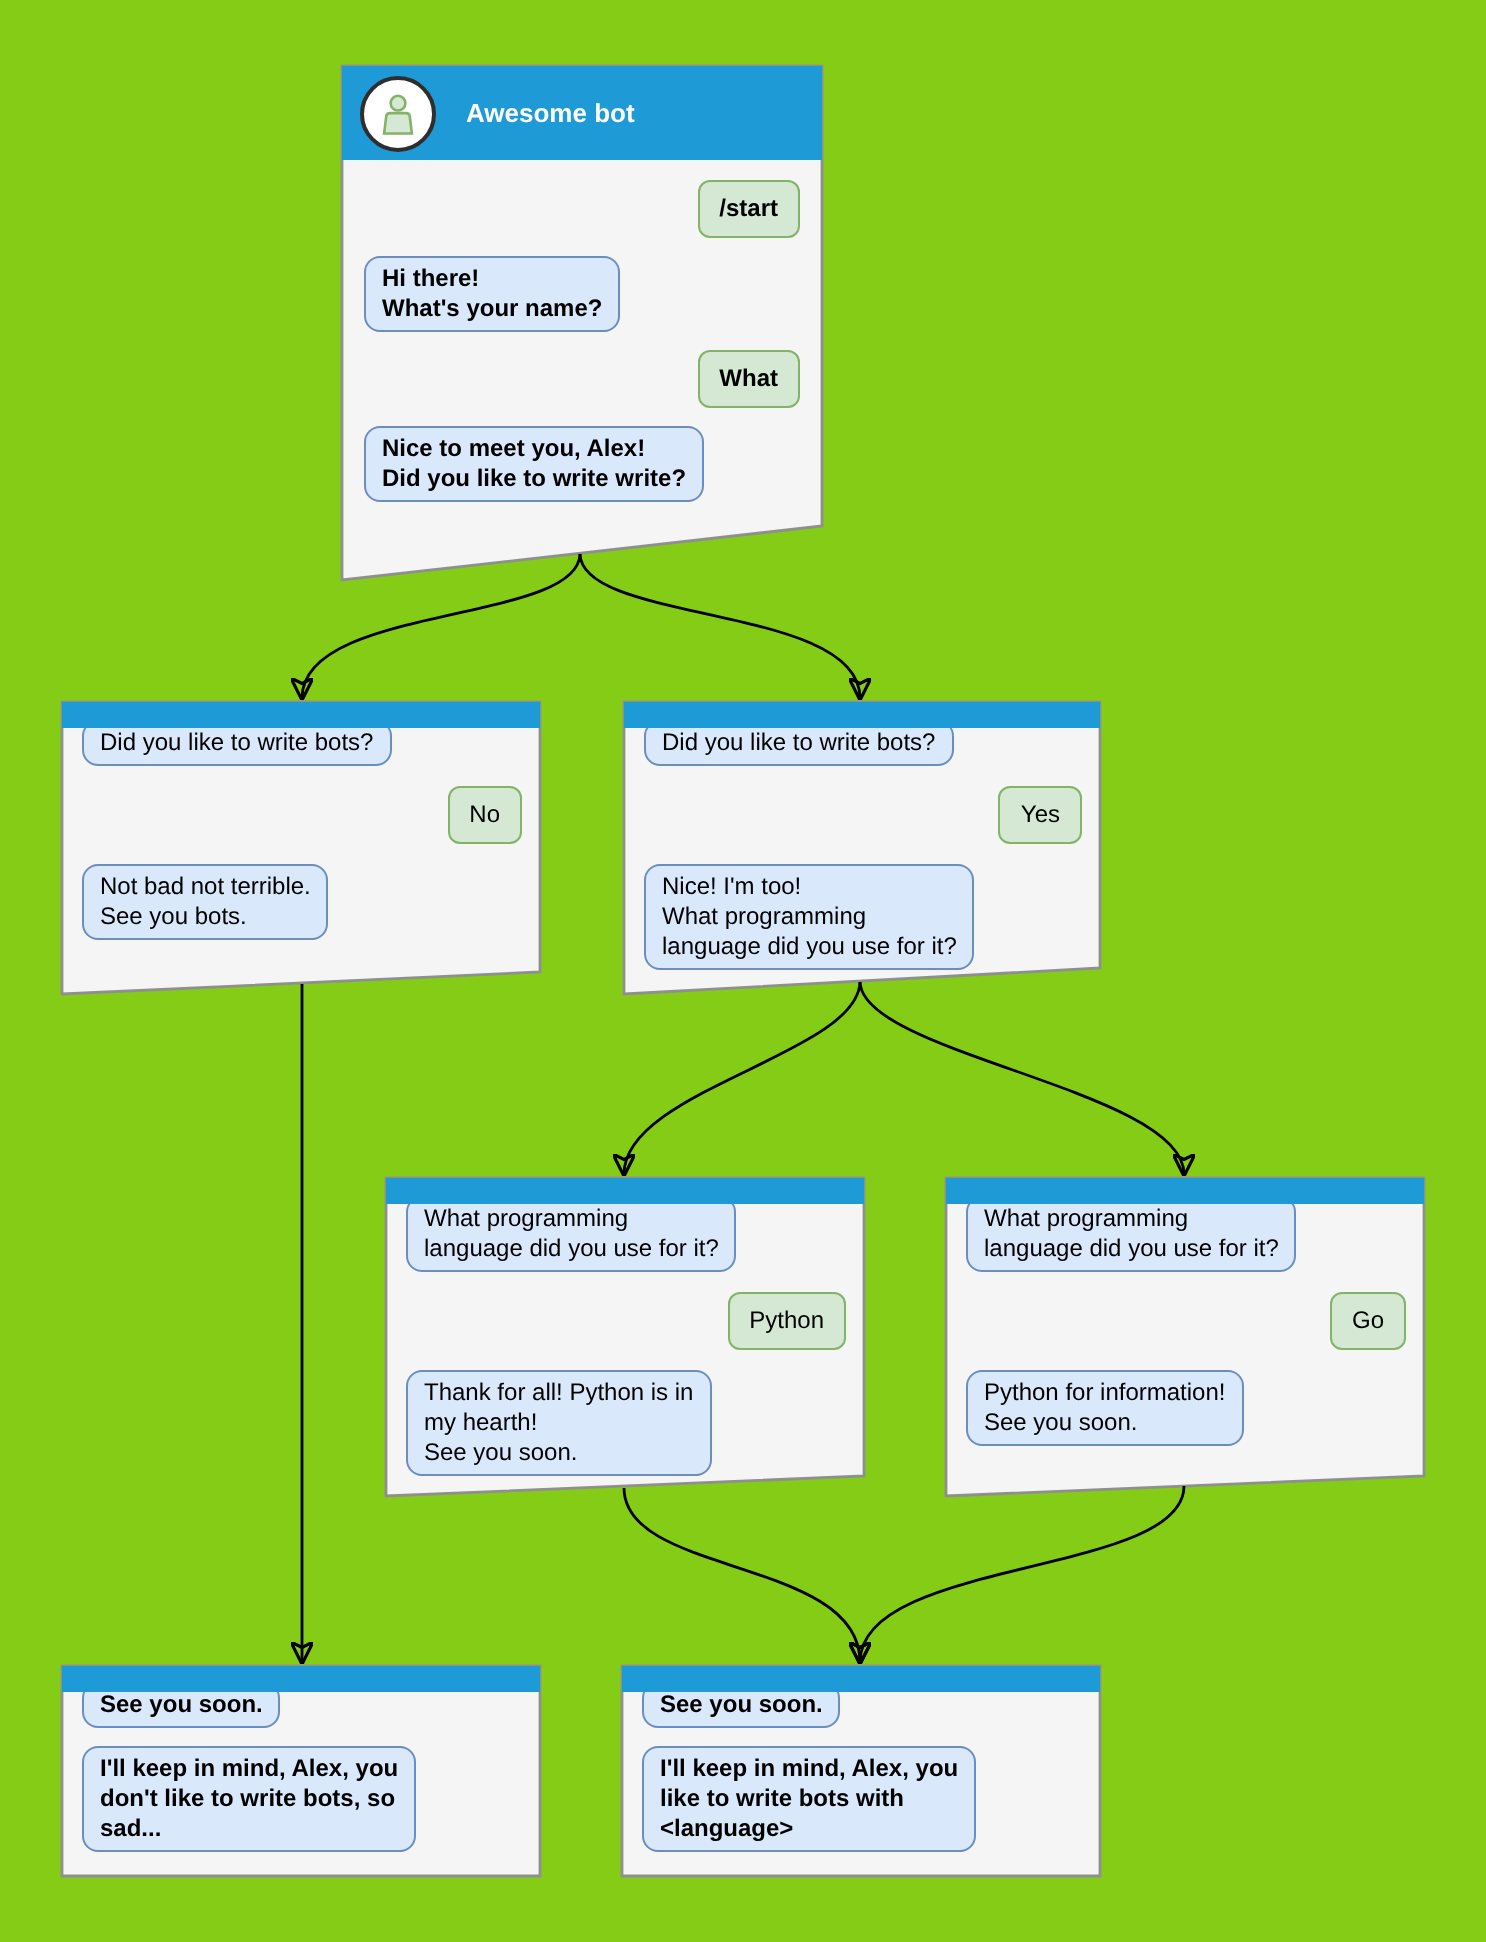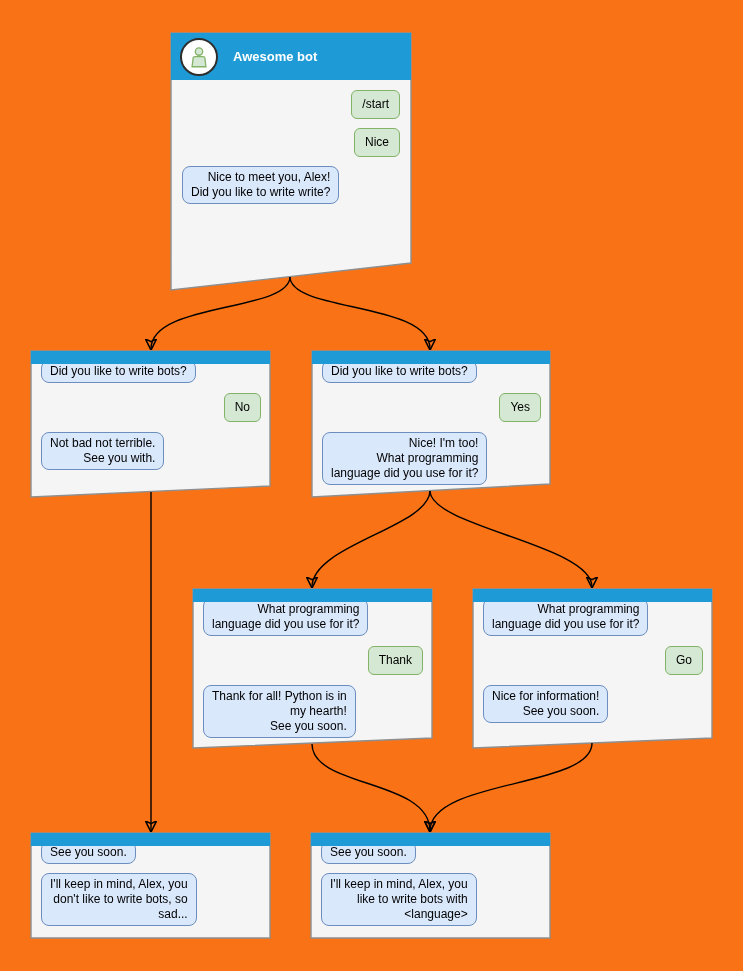--- a/index.html
+++ b/index.html
@@ -1,37 +1,37 @@
 <!DOCTYPE html>
 <html><head>
 <meta charset="utf-8">
 <style>
   html, body { margin:0; padding:0; background:#ffffff; }
   .canvas {
-    position:relative; width:743px; height:971px; background:#f97316;
-    font-family:"Liberation Sans", sans-serif; overflow:hidden;text-align:right;
+    position:relative; width:743px; height:971px; background:#84cc16;
+    font-family:"Liberation Sans", sans-serif; overflow:hidden;
   }
   .window { position:absolute; }
   .shape { position:absolute; left:0; top:0; z-index:0; }
   .shape polygon { fill:#f5f5f5; stroke:#8f8f8f; stroke-width:1.4; }
   .titlebar {
     position:absolute; background:#1e9bd7; z-index:2;
   }
   .titlebar-lg { display:flex; align-items:center; }
   .avatar {
     width:38px; height:38px; border-radius:50%; background:#ffffff;
     border:2px solid #2e2e2e; margin-left:9px; flex:0 0 auto;
     display:flex; align-items:center; justify-content:center; box-sizing:border-box;
   }
   .avatar svg { width:26px; height:26px; }
   .title { color:#ffffff; font-size:13px; font-weight:bold; margin-left:15px; }
   .content {
     position:absolute; z-index:1; display:flex; flex-direction:column;
   }
-  .gap9 { gap:9px; } .gap10 { gap:10px; }
+  .gap9 { gap:9px;font-weight:bold; } .gap10 { gap:10px; }
   .bubble {
     font-size:12px; line-height:15px; color:#000;
     white-space:pre-line; width:max-content; max-width:185px;
     box-sizing:border-box;
   }
   .bubble.bot {
     background:#dae8fc; border:1px solid #6c8ebf; border-radius:8px;
     padding:3px 8px; align-self:flex-start;
   }
   .bubble.user {
@@ -56,36 +56,38 @@
       <span class="avatar">
         <svg viewBox="0 0 24 24">
           <circle cx="12" cy="7" r="3.4" fill="#d5e8d4" stroke="#82b366" stroke-width="1.2"></circle>
           <path d="M5.6 21 L6.6 12.8 Q6.9 11.6 8.2 11.6 L15.8 11.6 Q17.1 11.6 17.4 12.8 L18.4 21 Z" fill="#d5e8d4" stroke="#82b366" stroke-width="1.2"></path>
         </svg>
       </span>
       <span class="title">Awesome bot</span>
     </div>
     <div class="content gap9" style="top:58px; left:12px; right:12px;">
       <div class="bubble user">/start</div>
-      <div class="bubble user">Nice</div>
+      <div class="bubble bot">Hi there!
+What's your name?</div>
+      <div class="bubble user">What</div>
       <div class="bubble bot">Nice to meet you, Alex!
 Did you like to write write?</div>
     </div>
   </div>
 
   <div class="window" style="left:30px; top:350px; width:241px; height:148px;">
     <svg class="shape" width="241" height="148">
       <polygon points="1,1 240,1 240,136 1,147"></polygon>
     </svg>
     <div class="titlebar" style="left:1px; top:1px; right:1px; height:13px;"></div>
     <div class="content gap10" style="top:10px; left:11px; right:10px;">
       <div class="bubble bot">Did you like to write bots?</div>
       <div class="bubble user">No</div>
       <div class="bubble bot">Not bad not terrible.
-See you with.</div>
+See you bots.</div>
     </div>
   </div>
 
   <div class="window" style="left:311px; top:350px; width:240px; height:148px;">
     <svg class="shape" width="240" height="148">
       <polygon points="1,1 239,1 239,134 1,147"></polygon>
     </svg>
     <div class="titlebar" style="left:1px; top:1px; right:1px; height:13px;"></div>
     <div class="content gap10" style="top:10px; left:11px; right:10px;">
       <div class="bubble bot">Did you like to write bots?</div>
@@ -97,37 +99,37 @@
   </div>
 
   <div class="window" style="left:192px; top:588px; width:241px; height:161px;">
     <svg class="shape" width="241" height="161">
       <polygon points="1,1 240,1 240,150 1,160"></polygon>
     </svg>
     <div class="titlebar" style="left:1px; top:1px; right:1px; height:13px;"></div>
     <div class="content gap10" style="top:10px; left:11px; right:10px;">
       <div class="bubble bot">What programming
 language did you use for it?</div>
-      <div class="bubble user">Thank</div>
+      <div class="bubble user">Python</div>
       <div class="bubble bot">Thank for all! Python is in
 my hearth!
 See you soon.</div>
     </div>
   </div>
 
   <div class="window" style="left:472px; top:588px; width:241px; height:161px;">
     <svg class="shape" width="241" height="161">
       <polygon points="1,1 240,1 240,150 1,160"></polygon>
     </svg>
     <div class="titlebar" style="left:1px; top:1px; right:1px; height:13px;"></div>
     <div class="content gap10" style="top:10px; left:11px; right:10px;">
       <div class="bubble bot">What programming
 language did you use for it?</div>
       <div class="bubble user">Go</div>
-      <div class="bubble bot">Nice for information!
+      <div class="bubble bot">Python for information!
 See you soon.</div>
     </div>
   </div>
 
   <div class="window" style="left:30px; top:832px; width:241px; height:107px;">
     <svg class="shape" width="241" height="107">
       <polygon points="1,1 240,1 240,106 1,106"></polygon>
     </svg>
     <div class="titlebar" style="left:1px; top:1px; right:1px; height:13px;"></div>
     <div class="content gap9" style="top:9px; left:11px; right:10px;">

